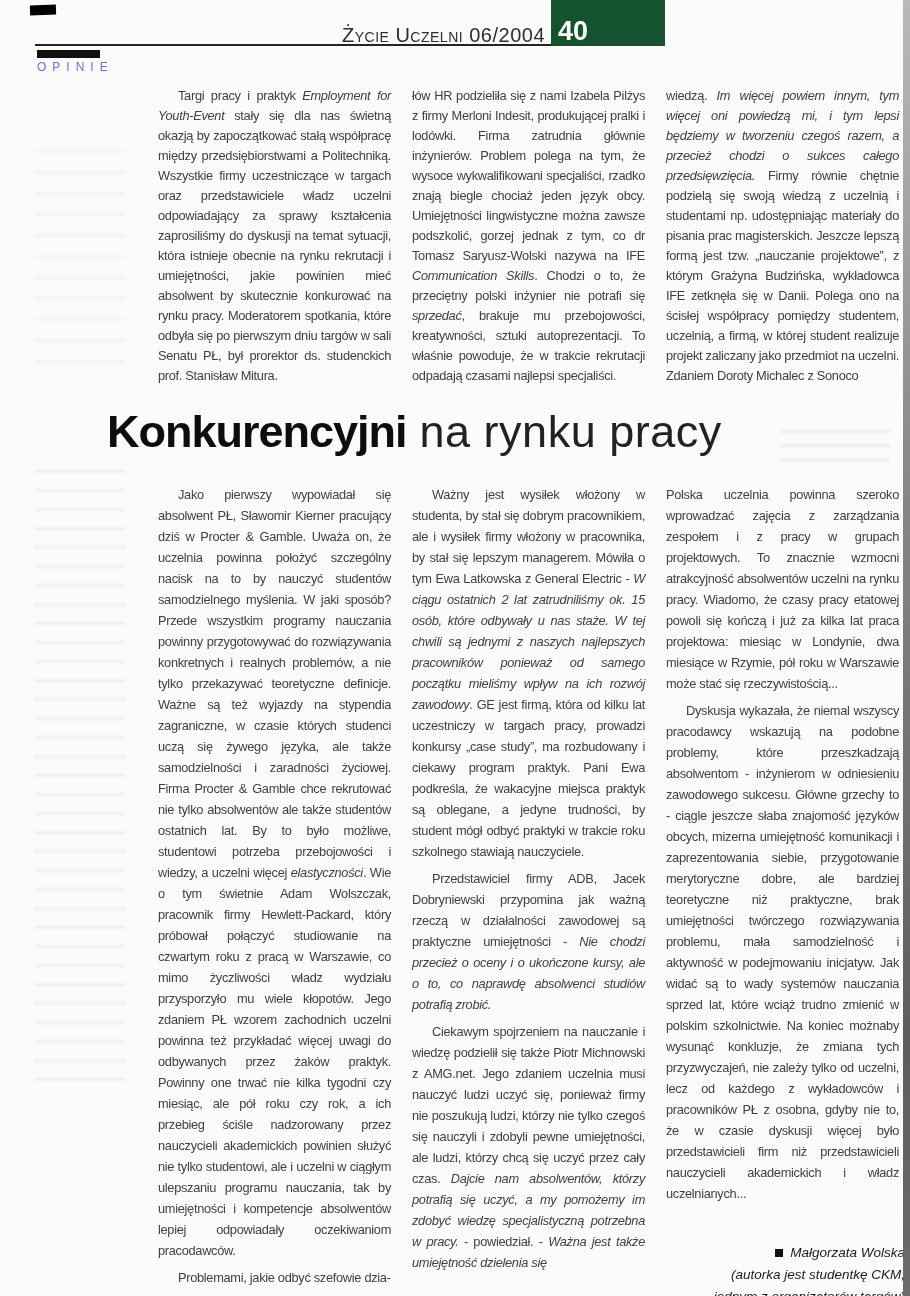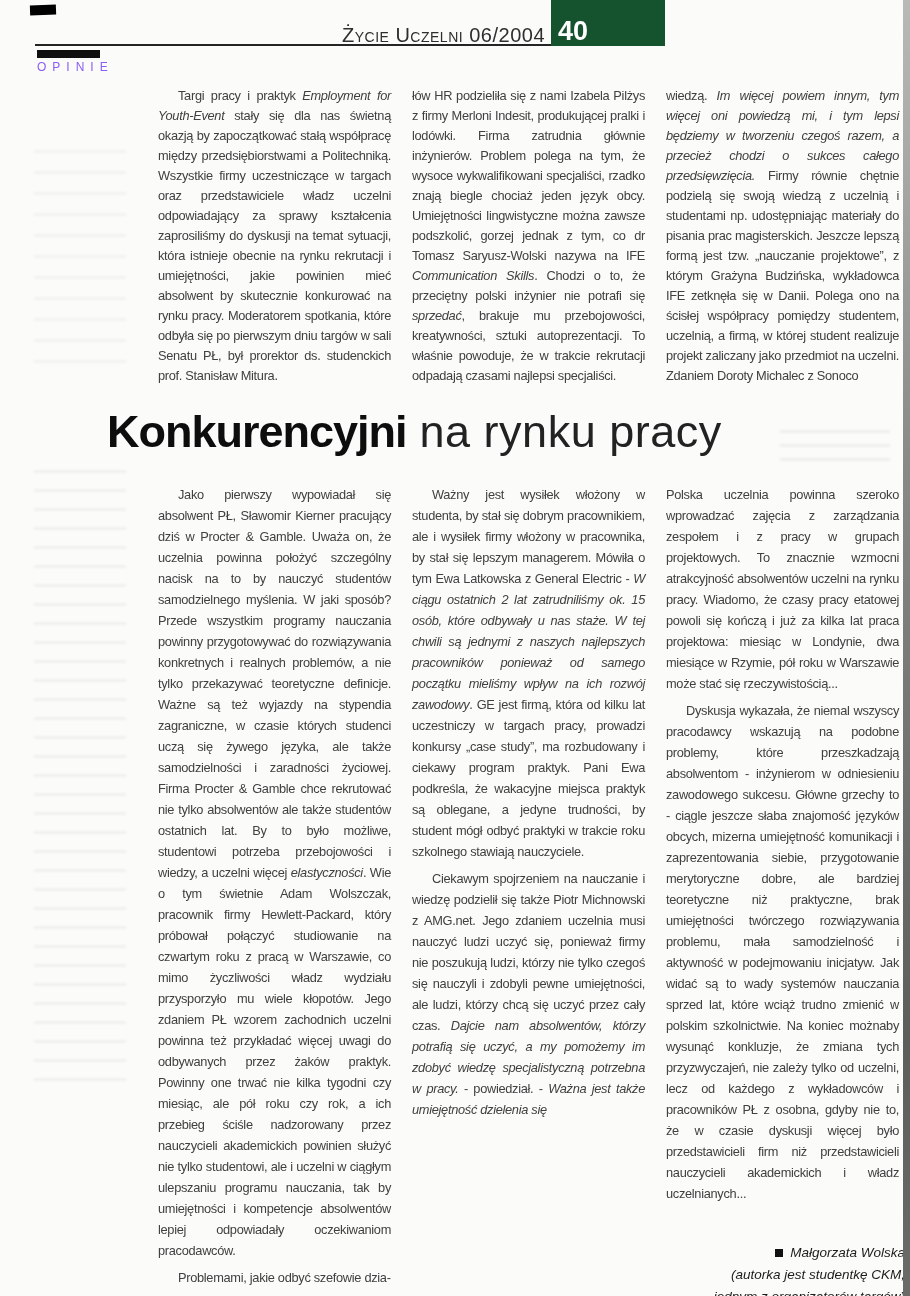--- a/index.html
+++ b/index.html
@@ -92,20 +92,21 @@
 
 <h1 class="headline"><span class="hl-strong">Konkurencyjni</span><span class="hl-light"> na rynku pracy</span></h1>
 
 <section class="cols main">
   <div class="col">
       <p class="ind">Jako pierwszy wypowiadał się absolwent PŁ, Sławomir Kierner pracujący dziś w Procter &amp; Gamble. Uważa on, że uczelnia powinna położyć szczególny nacisk na to by nauczyć studentów samodzielnego myślenia. W jaki sposób? Przede wszystkim programy nauczania powinny przygotowywać do rozwiązywania konkretnych i realnych problemów, a nie tylko przekazywać teoretyczne definicje. Ważne są też wyjazdy na stypendia zagraniczne, w czasie których studenci uczą się żywego języka, ale także samodzielności i zaradności życiowej. Firma Procter &amp; Gamble chce rekrutować nie tylko absolwentów ale także studentów ostatnich lat. By to było możliwe, studentowi potrzeba przebojowości i wiedzy, a uczelni więcej <i>elastyczności</i>. Wie o tym świetnie Adam Wolszczak, pracownik firmy Hewlett-Packard, który próbował połączyć studiowanie na czwartym roku z pracą w Warszawie, co mimo życzliwości władz wydziału przysporzyło mu wiele kłopotów. Jego zdaniem PŁ wzorem zachodnich uczelni powinna też przykładać więcej uwagi do odbywanych przez żaków praktyk. Powinny one trwać nie kilka tygodni czy miesiąc, ale pół roku czy rok, a ich przebieg ściśle nadzorowany przez nauczycieli akademickich powinien służyć nie tylko studentowi, ale i uczelni w ciągłym ulepszaniu programu nauczania, tak by umiejętności i kompetencje absolwentów lepiej odpowiadały oczekiwaniom pracodawców.</p>
       <p class="ind">Problemami, jakie odbyć szefowie dzia-</p>
     </div>
   <div class="col">
       <p class="ind">Ważny jest wysiłek włożony w studenta, by stał się dobrym pracownikiem, ale i wysiłek firmy włożony w pracownika, by stał się lepszym managerem. Mówiła o tym Ewa Latkowska z General Electric - <i>W ciągu ostatnich 2 lat zatrudniliśmy ok. 15 osób, które odbywały u nas staże. W tej chwili są jednymi z naszych najlepszych pracowników ponieważ od samego początku mieliśmy wpływ na ich rozwój zawodowy</i>. GE jest firmą, która od kilku lat uczestniczy w targach pracy, prowadzi konkursy „case study”, ma rozbudowany i ciekawy program praktyk. Pani Ewa podkreśla, że wakacyjne miejsca praktyk są oblegane, a jedyne trudności, by student mógł odbyć praktyki w trakcie roku szkolnego stawiają nauczyciele.</p>
+      <p class="ind">Przedstawiciel firmy ADB, Jacek Dobryniewski przypomina jak ważną rzeczą w działalności zawodowej są praktyczne umiejętności - <i>Nie chodzi przecież o oceny i o ukończone kursy, ale o to, co naprawdę absolwenci studiów potrafią zrobić.</i></p>
       <p class="ind">Ciekawym spojrzeniem na nauczanie i wiedzę podzielił się także Piotr Michnowski z AMG.net. Jego zdaniem uczelnia musi nauczyć ludzi uczyć się, ponieważ firmy nie poszukują ludzi, którzy nie tylko czegoś się nauczyli i zdobyli pewne umiejętności, ale ludzi, którzy chcą się uczyć przez cały czas. <i>Dajcie nam absolwentów, którzy potrafią się uczyć, a my pomożemy im zdobyć wiedzę specjalistyczną potrzebna w pracy.</i> - powiedział. - <i>Ważna jest także umiejętność dzielenia się</i></p>
     </div>
   <div class="col">
     <div>
         <p>Polska uczelnia powinna szeroko wprowadzać zajęcia z zarządzania zespołem i z pracy w grupach projektowych. To znacznie wzmocni atrakcyjność absolwentów uczelni na rynku pracy. Wiadomo, że czasy pracy etatowej powoli się kończą i już za kilka lat praca projektowa: miesiąc w Londynie, dwa miesiące w Rzymie, pół roku w Warszawie może stać się rzeczywistością...</p>
         <p class="ind">Dyskusja wykazała, że niemal wszyscy pracodawcy wskazują na podobne problemy, które przeszkadzają absolwentom - inżynierom w odniesieniu zawodowego sukcesu. Główne grzechy to - ciągle jeszcze słaba znajomość języków obcych, mizerna umiejętność komunikacji i zaprezentowania siebie, przygotowanie merytoryczne dobre, ale bardziej teoretyczne niż praktyczne, brak umiejętności twórczego rozwiązywania problemu, mała samodzielność i aktywność w podejmowaniu inicjatyw. Jak widać są to wady systemów nauczania sprzed lat, które wciąż trudno zmienić w polskim szkolnictwie. Na koniec możnaby wysunąć konkluzje, że zmiana tych przyzwyczajeń, nie zależy tylko od uczelni, lecz od każdego z wykładowców i pracowników PŁ z osobna, gdyby nie to, że w czasie dyskusji więcej było przedstawicieli firm niż przedstawicieli nauczycieli akademickich i władz uczelnianych...</p>
       </div>
     <div class="byline">
       <div><span class="sq"></span><span>Małgorzata Wolska</span></div>
       <div>(autorka jest studentkę CKM,</div>

